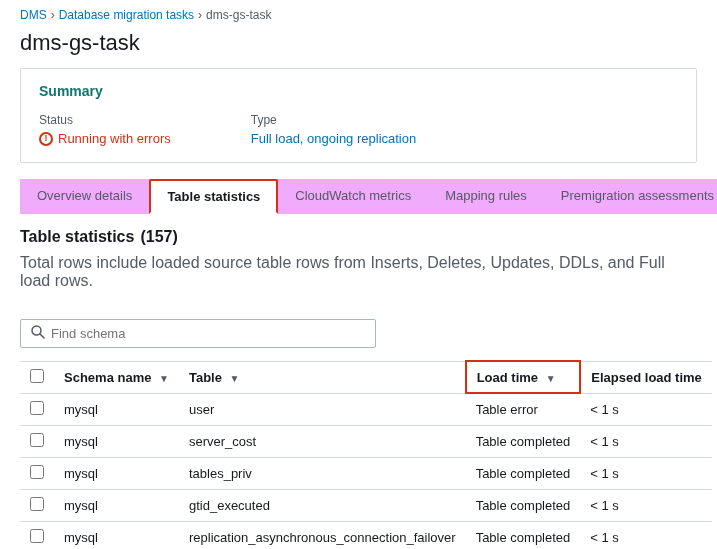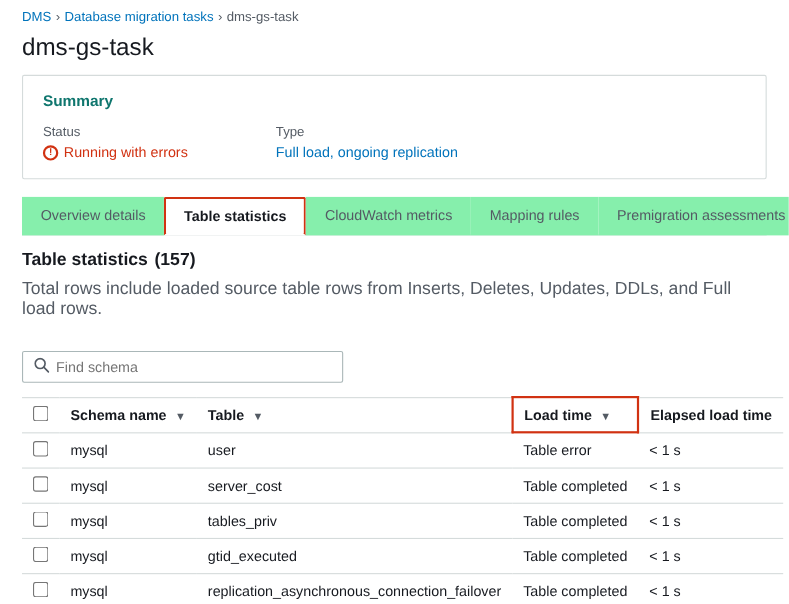--- a/index.html
+++ b/index.html
@@ -94,21 +94,21 @@
       padding: 0;
     }
     .tab-item {
       padding: 8px 16px;
       font-size: 13px;
       color: #545b64;
       cursor: pointer;
       border: 1px solid transparent;
       border-bottom: none;
       margin-bottom: -1px;
-      background: #86efac;
+      background: #f0abfc;
       white-space: nowrap;
     }
     .tab-item.active {
       color: #16191f;
       font-weight: 600;
       border: 2px solid #d13212;
       border-bottom: 2px solid #fff;
       border-radius: 2px 2px 0 0;
       background: #fff;
     }
@@ -130,21 +130,21 @@
       margin-bottom: 29px;
     }
 
     
     .search-box {
       display: flex;
       align-items: center;
       border: 1px solid #aab7b8;
       border-radius: 2px;
       padding: 5px 10px;
-      width: 292px;
+      width: 356px;
       gap: 6px;
       margin-bottom: 12px;
       background: #fff;
     }
     .search-icon-svg {
       color: #545b64;
       font-size: 14px;
       flex-shrink: 0;
     }
     .search-input {

